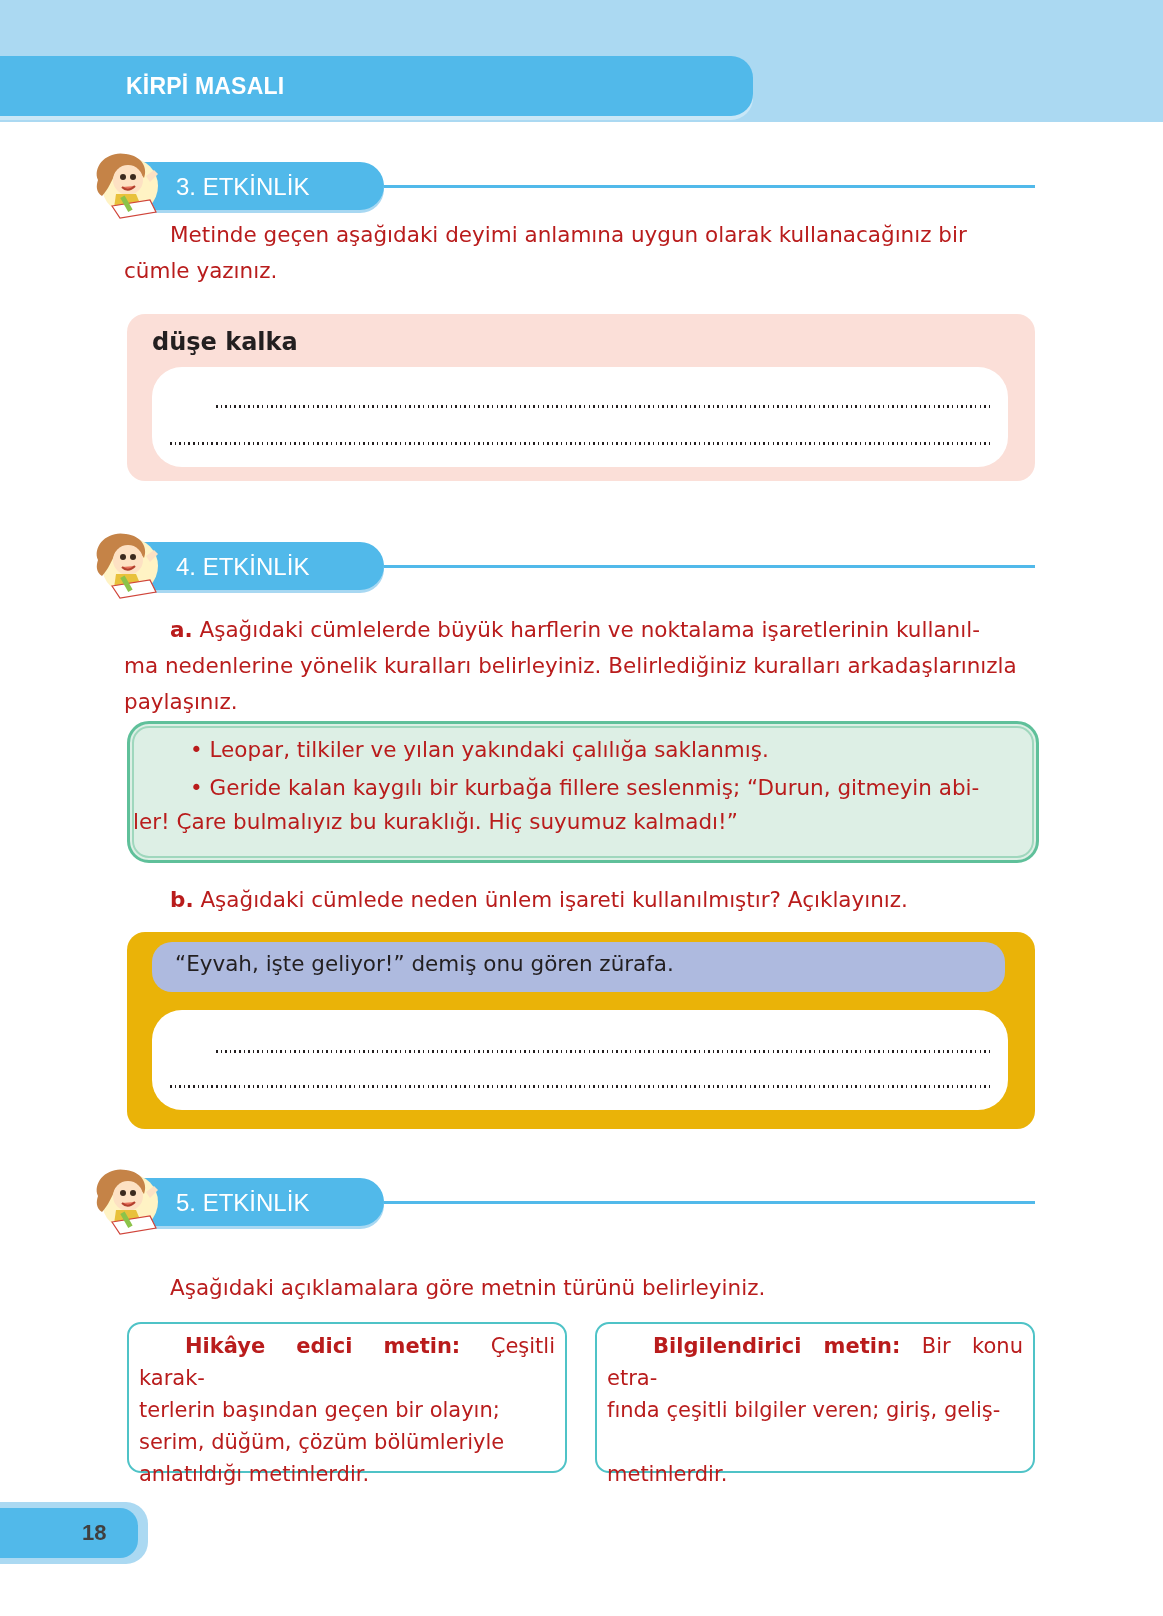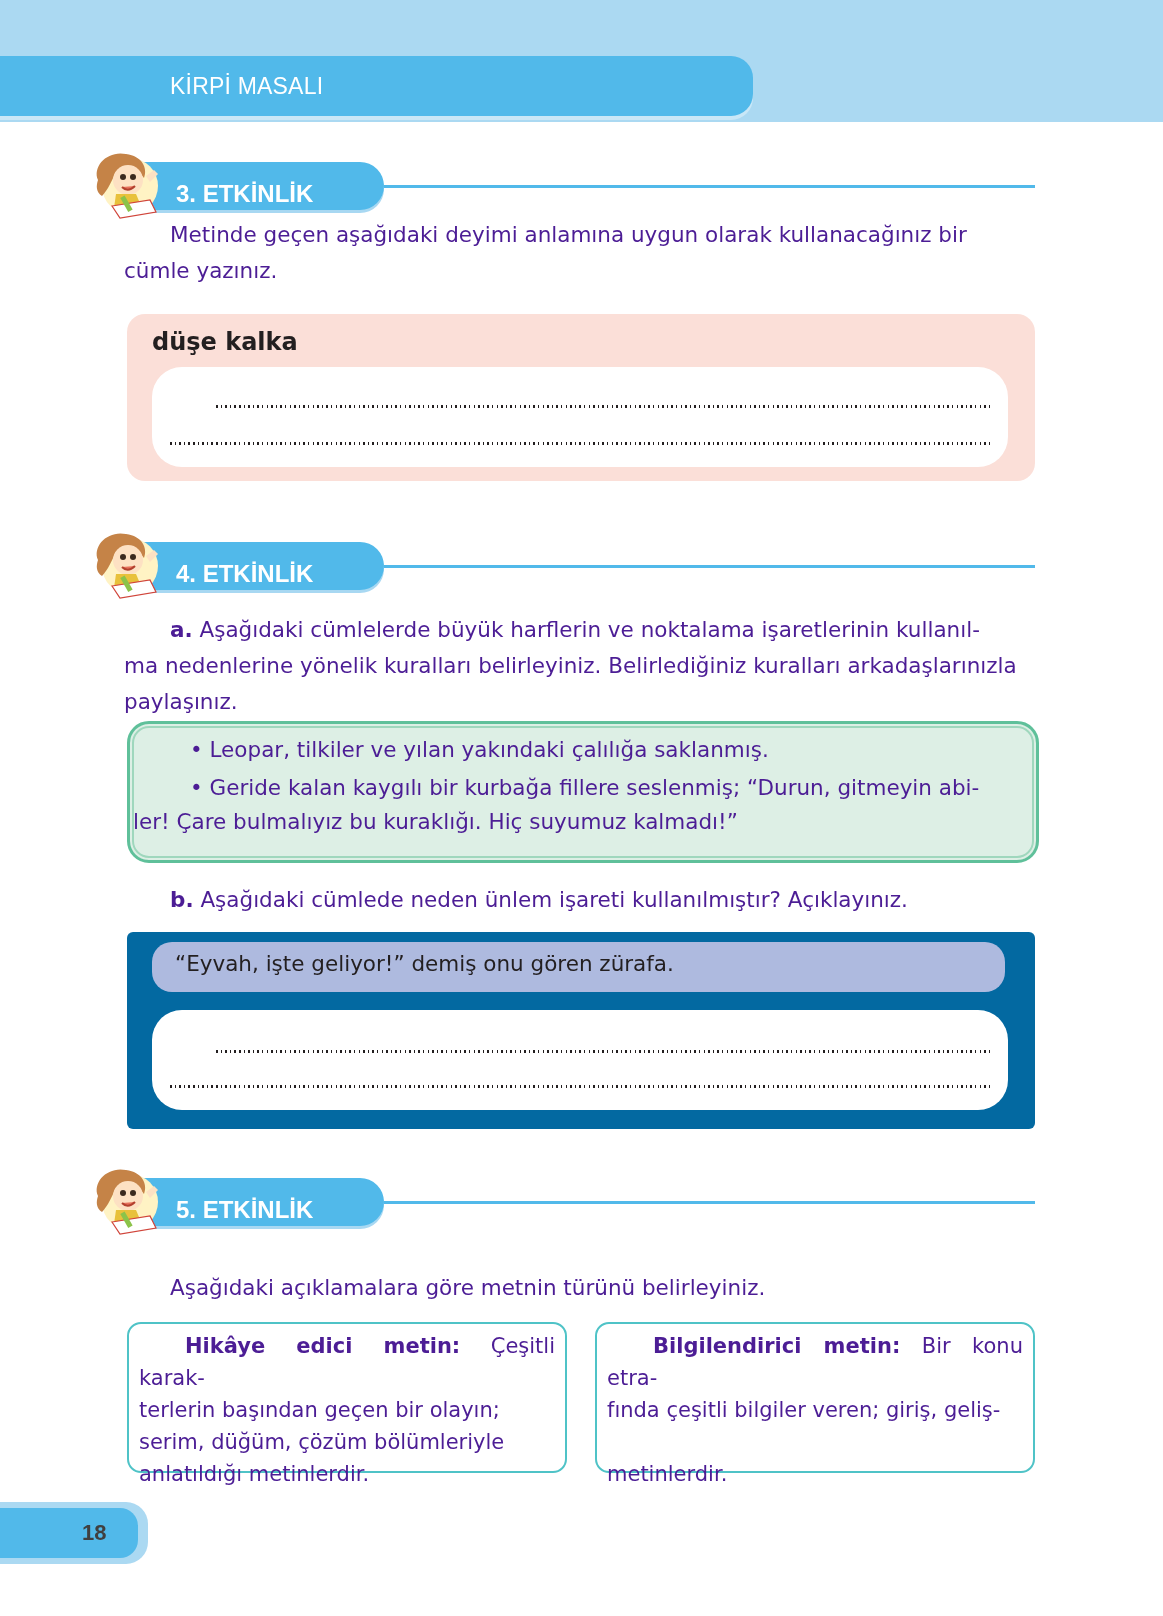--- a/index.html
+++ b/index.html
@@ -3,44 +3,44 @@
   <meta charset="utf-8">
   <style>
     * { box-sizing: border-box; margin: 0; padding: 0; }
     html, body { width: 1163px; height: 1616px; background: #ffffff; overflow: hidden; }
     body { position: relative; font-family: "DejaVu Sans", sans-serif; color: #231f20; }
 
     .top-band { position: absolute; left: 0; top: 0; width: 1163px; height: 122px; background: #abd9f2; }
     .title-bar { position: absolute; left: 0; top: 56px; width: 753px; height: 60px; background: #51b9ea;
       border-radius: 0 22px 22px 0; box-shadow: 0 4px 0 #c9e7f7; }
     .title-bar span { position: absolute; left: 126px; top: 17px; color: #fff; font-family: "Liberation Sans", sans-serif;
-      font-weight: normal; font-size: 23px; letter-spacing: 0.2px; margin-left: 44px; }
+      font-weight: bold; font-size: 23px; letter-spacing: 0.2px; }
 
     .section-head { position: absolute; left: 86px; width: 950px; height: 70px; }
     .section-head .pill { position: absolute; left: 54px; top: 16px; width: 244px; height: 48px; background: #51b9ea;
       border-radius: 0 26px 26px 0; box-shadow: 0 3px 0 #a8d8f2; }
     .section-head .pill span { position: absolute; left: 36px; top: 11px; color: #fff; font-family: "Liberation Sans", sans-serif;
-      font-weight: bold; font-size: 24px; margin-top: 7px; }
+      font-weight: normal; font-size: 24px; }
     .section-head .rule { position: absolute; left: 298px; top: 39px; width: 651px; height: 3px; background: #51b9ea; }
     .section-head .girl { position: absolute; left: 0; top: 0; width: 80px; height: 74px; }
 
-    .p { position: absolute; font-size: 21.5px; line-height: 36px; color: #4c1d95; }
+    .p { position: absolute; font-size: 21.5px; line-height: 36px; color: #b91c1c; }
     .indent { text-indent: 46px; }
 
     .pink-box { position: absolute; left: 127px; top: 314px; width: 908px; height: 167px; background: #fbdfd8; border-radius: 18px; }
     .pink-box .label { position: absolute; left: 25px; top: 14px; font-weight: bold; font-size: 24px; }
     .answer { position: absolute; background: #fff; border-radius: 30px; }
     .dots { position: absolute; height: 3px;
       background-image: repeating-linear-gradient(to right, #231f20 0 1.5px, transparent 1.5px 4.6px); }
 
     .green-box { position: absolute; left: 127px; top: 721px; width: 912px; height: 142px; background: #ddefe5;
       border: 3px solid #5fc09a; border-radius: 22px; box-shadow: inset 0 0 0 2px #ddefe5, inset 0 0 0 4px #9fd7bd; }
     .green-box .p { font-size: 21.5px; }
 
-    .lav-box { position: absolute; left: 127px; top: 932px; width: 908px; height: 197px; background: #0369a1; border-radius: 6px; }
+    .lav-box { position: absolute; left: 127px; top: 932px; width: 908px; height: 197px; background: #eab308; border-radius: 18px; }
     .lav-quote { position: absolute; left: 25px; top: 10px; width: 853px; height: 50px; background: #aebadf; border-radius: 20px; }
     .lav-quote span { position: absolute; left: 23px; top: 9px; font-size: 21.5px; }
 
     .def-box { position: absolute; top: 1322px; width: 440px; height: 151px; border: 2px solid #4fc3c7; border-radius: 14px; background: #fff; }
     .def-box .p { left: 10px; top: 6px; width: 416px; line-height: 32px; text-align: justify; font-size: 21px; }
 
     .page-num { position: absolute; left: 0; top: 1502px; width: 148px; height: 62px; background: #abd9f2; border-radius: 0 22px 22px 0; }
     .page-num .inner { position: absolute; left: 0; top: 6px; width: 138px; height: 50px; background: #51b9ea; border-radius: 0 18px 18px 0; }
     .page-num span { position: absolute; left: 82px; top: 12px; color: #404040; font-weight: bold; font-size: 22px; font-family: "Liberation Sans", sans-serif; }
     b { font-weight: bold; }

